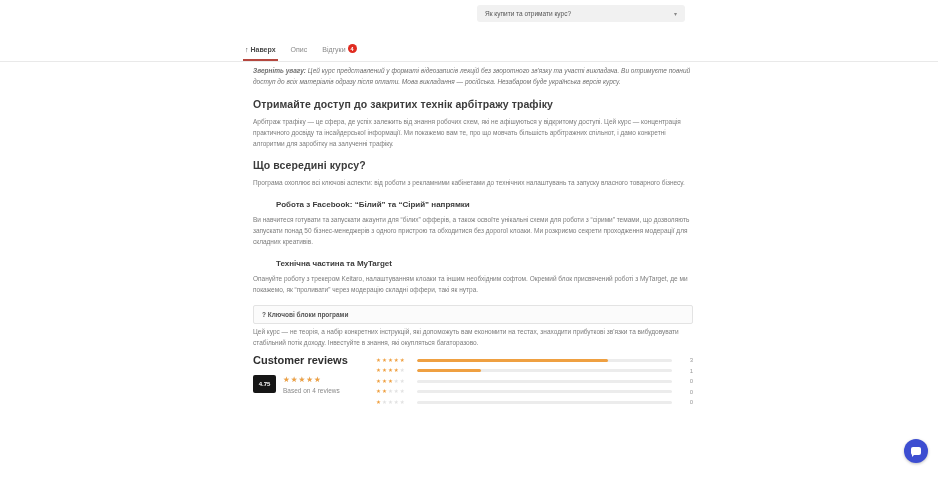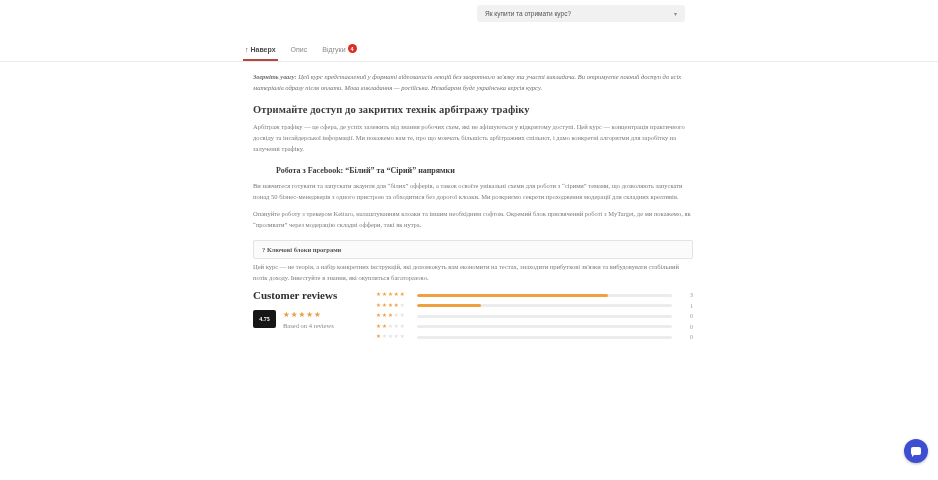--- a/index.html
+++ b/index.html
@@ -22,21 +22,21 @@
   .tab { cursor:pointer; position:relative; }
   .tab.active { color:#4a4a4a; font-weight:bold; }
   .tab.active::after { content:""; position:absolute; left:-2px; right:-2px; bottom:-8px; height:2px; background:#b5473f; }
   .badge {
     display:inline-flex; width:9px; height:9px; border-radius:50%; background:#e02b20;
     color:#fff; font-size:5.5px; font-weight:bold; align-items:center; justify-content:center;
     margin-left:2px; position:relative; top:-1px;
   }
 
   
-  .content { position:absolute; left:253px; top:71px; width:440px;font-family:Liberation Serif, serif; }
+  .content { position:absolute; left:253px; top:65px; width:440px; }
   .notice { font-style:italic; font-size:6.5px; color:#6f6f6f; line-height:1.75; margin:0 0 7px; }
   .notice b { font-weight:bold; }
   .t-lg { font-size:10.5px; font-weight:bold; color:#3b3b3b; margin:10px 0 6px; letter-spacing:.1px; }
   .t-sm { font-size:8px;  font-weight:bold; color:#3b3b3b; margin:12px 0 5px;padding-left:23px; }
   .sec-text { font-size:6.5px; color:#7c7c7c; line-height:1.7; margin:0 0 6px; }
   .accordion {
     border:1px solid #e3e3e3; background:#fbfbfb; border-radius:2px;
     padding:5px 8px; font-size:6.5px; font-weight:bold; color:#555;
     margin:10px 0 2px; cursor:pointer;
   }
@@ -97,27 +97,32 @@
   <p class="notice">
     <b>Зверніть увагу:</b>
     <span>Цей курс представлений у форматі відеозаписів лекцій без зворотного зв'язку та участі викладача. Ви отримуєте повний доступ до всіх матеріалів одразу після оплати. Мова викладання — російська. Незабаром буде українська версія курсу.</span>
   </p>
 
   <div>
     <div class="t-lg">Отримайте доступ до закритих технік арбітражу трафіку</div>
     <p class="sec-text">Арбітраж трафіку — це сфера, де успіх залежить від знання робочих схем, які не афішуються у відкритому доступі. Цей курс — концентрація практичного досвіду та інсайдерської інформації. Ми покажемо вам те, про що мовчать більшість арбітражних спільнот, і дамо конкретні алгоритми для заробітку на залученні трафіку.</p>
   </div>
 
+  <div>
+    <div class="t-lg">Що всередині курсу?</div>
+    <p class="sec-text">Програма охоплює всі ключові аспекти: від роботи з рекламними кабінетами до технічних налаштувань та запуску власного товарного бізнесу.</p>
+  </div>
 
   <div>
     <div class="t-sm">Робота з Facebook: “Білий” та “Сірий” напрямки</div>
     <p class="sec-text">Ви навчитеся готувати та запускати акаунти для “білих” офферів, а також освоїте унікальні схеми для роботи з “сірими” темами, що дозволяють запускати понад 50 бізнес-менеджерів з одного пристрою та обходитися без дорогої клоаки. Ми розкриємо секрети проходження модерації для складних креативів.</p>
   </div>
 
   <div>
+    <div class="t-sm">Технічна частина та MyTarget</div>
     <p class="sec-text">Опануйте роботу з трекером Keitaro, налаштуванням клоаки та іншим необхідним софтом. Окремий блок присвячений роботі з MyTarget, де ми покажемо, як “проливати” через модерацію складні оффери, такі як нутра.</p>
   </div>
 
   <div class="accordion">? Ключові блоки програми</div>
 
   <div>
     <p class="sec-text">Цей курс — не теорія, а набір конкретних інструкцій, які допоможуть вам економити на тестах, знаходити прибуткові зв'язки та вибудовувати стабільний потік доходу. Інвестуйте в знання, які окупляться багаторазово.</p>
   </div>
 
 

